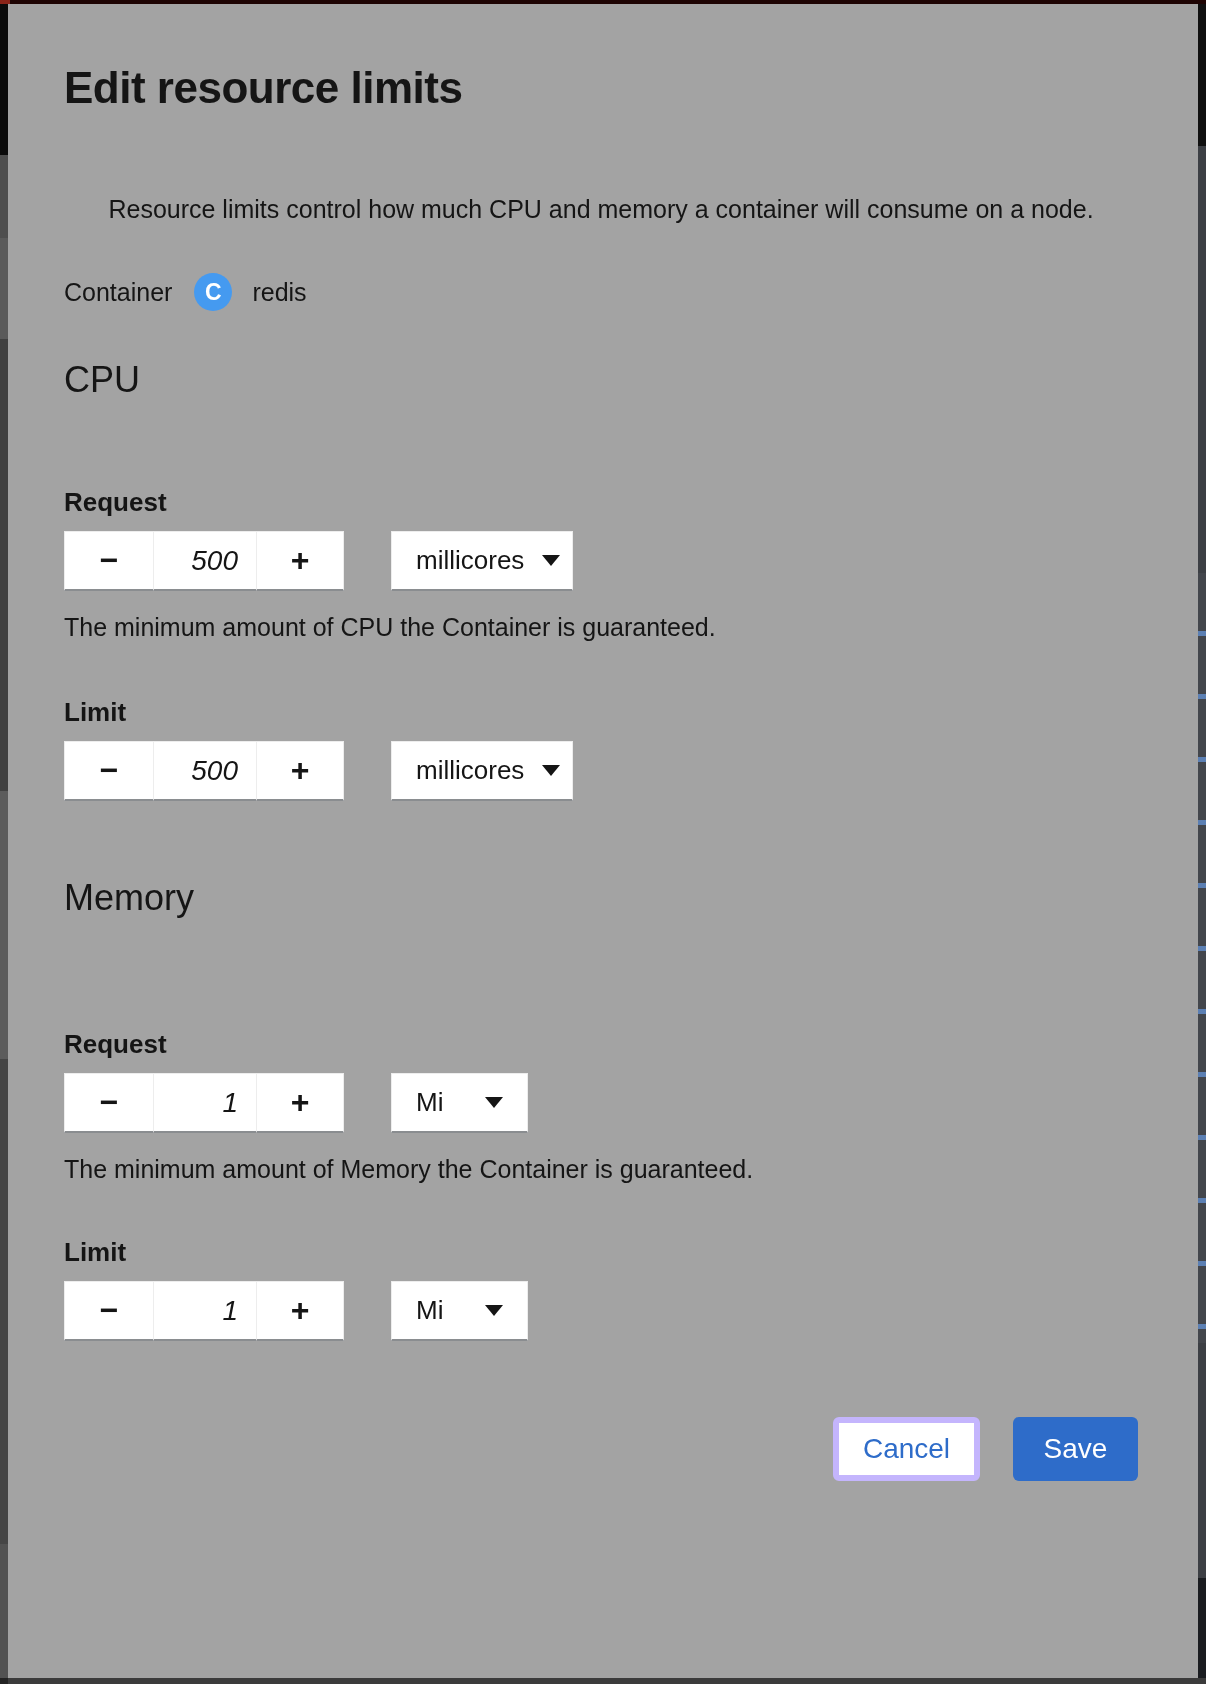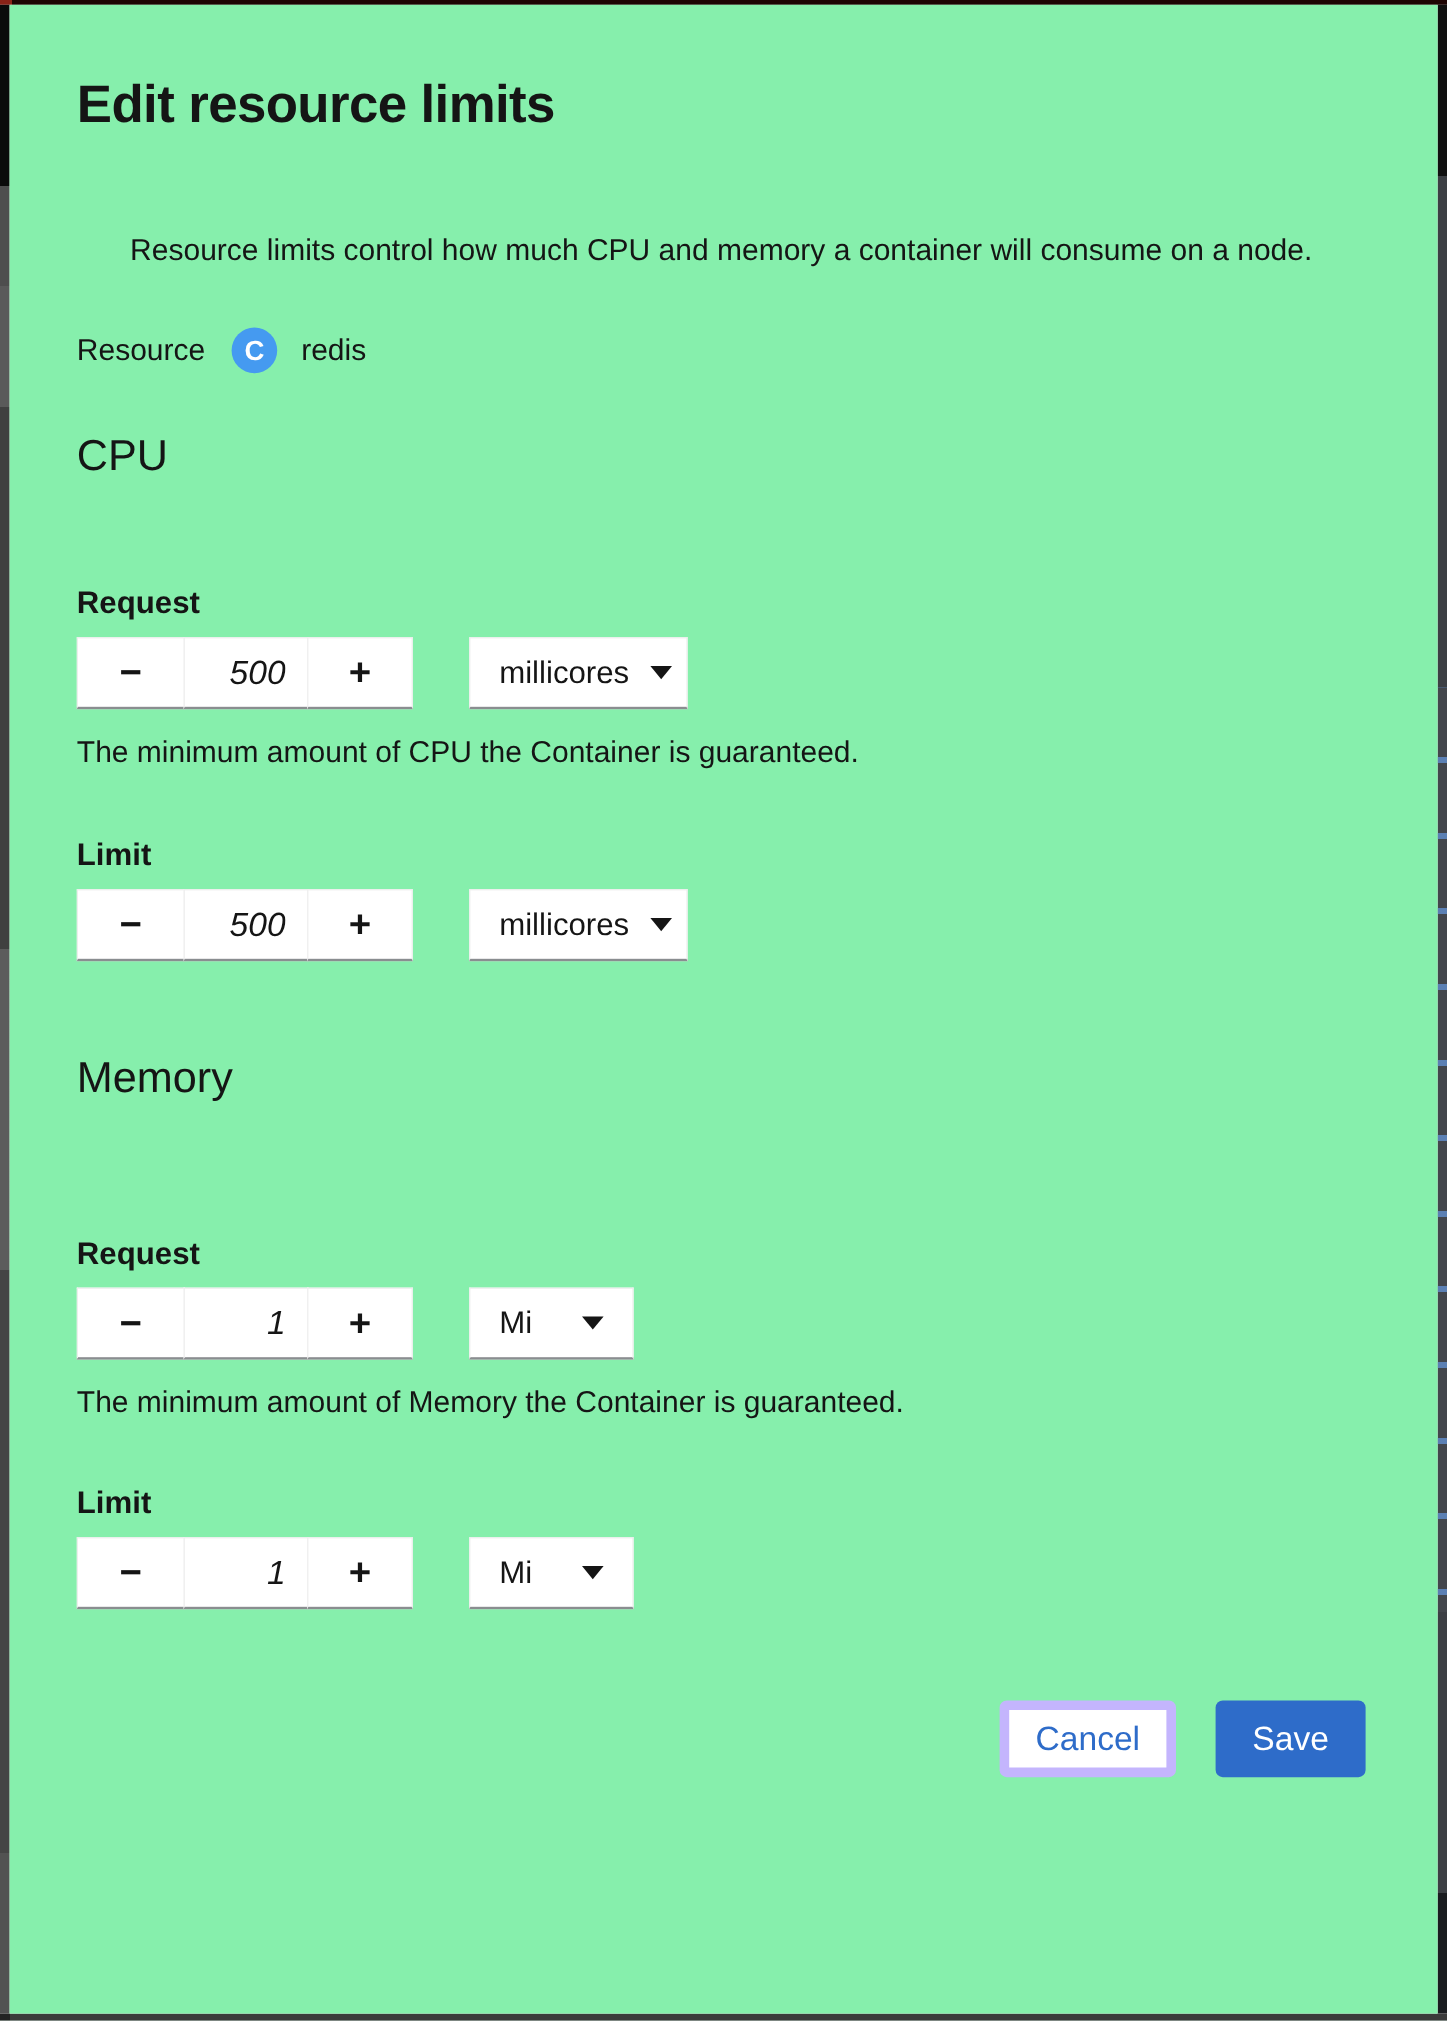--- a/index.html
+++ b/index.html
@@ -41,21 +41,21 @@
   }
   .edge-right .code-marks{
     position:absolute;left:0;top:34%;width:8px;height:46%;
     background:repeating-linear-gradient(to bottom,
       transparent 0px,transparent 58px,
       rgba(96,138,198,0.85) 58px,rgba(96,138,198,0.85) 63px);
   }
   
   .modal{
     position:absolute;left:8px;right:8px;top:4px;bottom:6px;
-    background:#86efac;z-index:10;
+    background:#a3a3a3;z-index:10;
     padding:58px 60px 0 56px;
     box-sizing:border-box;
   }
   h1.title{
     margin:0;font-size:44px;line-height:52px;font-weight:600;
     letter-spacing:-0.5px;color:#151515;
   }
   p.desc{
     margin:78px 0 0 0;font-size:25px;line-height:34px;font-weight:400;color:#151515;text-align:center;
   }
@@ -123,21 +123,21 @@
   .footer{
     margin-top:76px;display:flex;justify-content:flex-end;align-items:center;gap:33px;
   }
   .btn{
     height:64px;border-radius:6px;
     font-family:"Liberation Sans",sans-serif;font-size:28px;
     display:flex;align-items:center;justify-content:center;cursor:pointer;
     box-sizing:border-box;
   }
   .btn.cancel{
-    width:147px;background:#ffffff;color:#2e6cc9;border:8px solid #c4b5fd;
+    width:147px;background:#ffffff;color:#2e6cc9;border:6px solid #c4b5fd;
   }
   .btn.save{
     width:125px;background:#2e6cc9;color:#ffffff;border:none;
   }
 </style>
 </head>
 <body>
 
 <div class="edge edge-top"></div>
 <div class="edge edge-left"></div>
@@ -146,21 +146,21 @@
 </div>
 <div class="edge edge-bottom"></div>
 
 <div class="modal">
 
   <h1 class="title">Edit resource limits</h1>
 
   <p class="desc">Resource limits control how much CPU and memory a container will consume on a node.</p>
 
   <div class="container-row">
-    <span>Resource</span>
+    <span>Container</span>
     <span class="badge">
       <span>C</span>
     </span>
     <span>redis</span>
   </div>
 
   <h2 class="section cpu">CPU</h2>
 
   <div class="field-label ml-first">Request</div>
   <div class="widgets">

